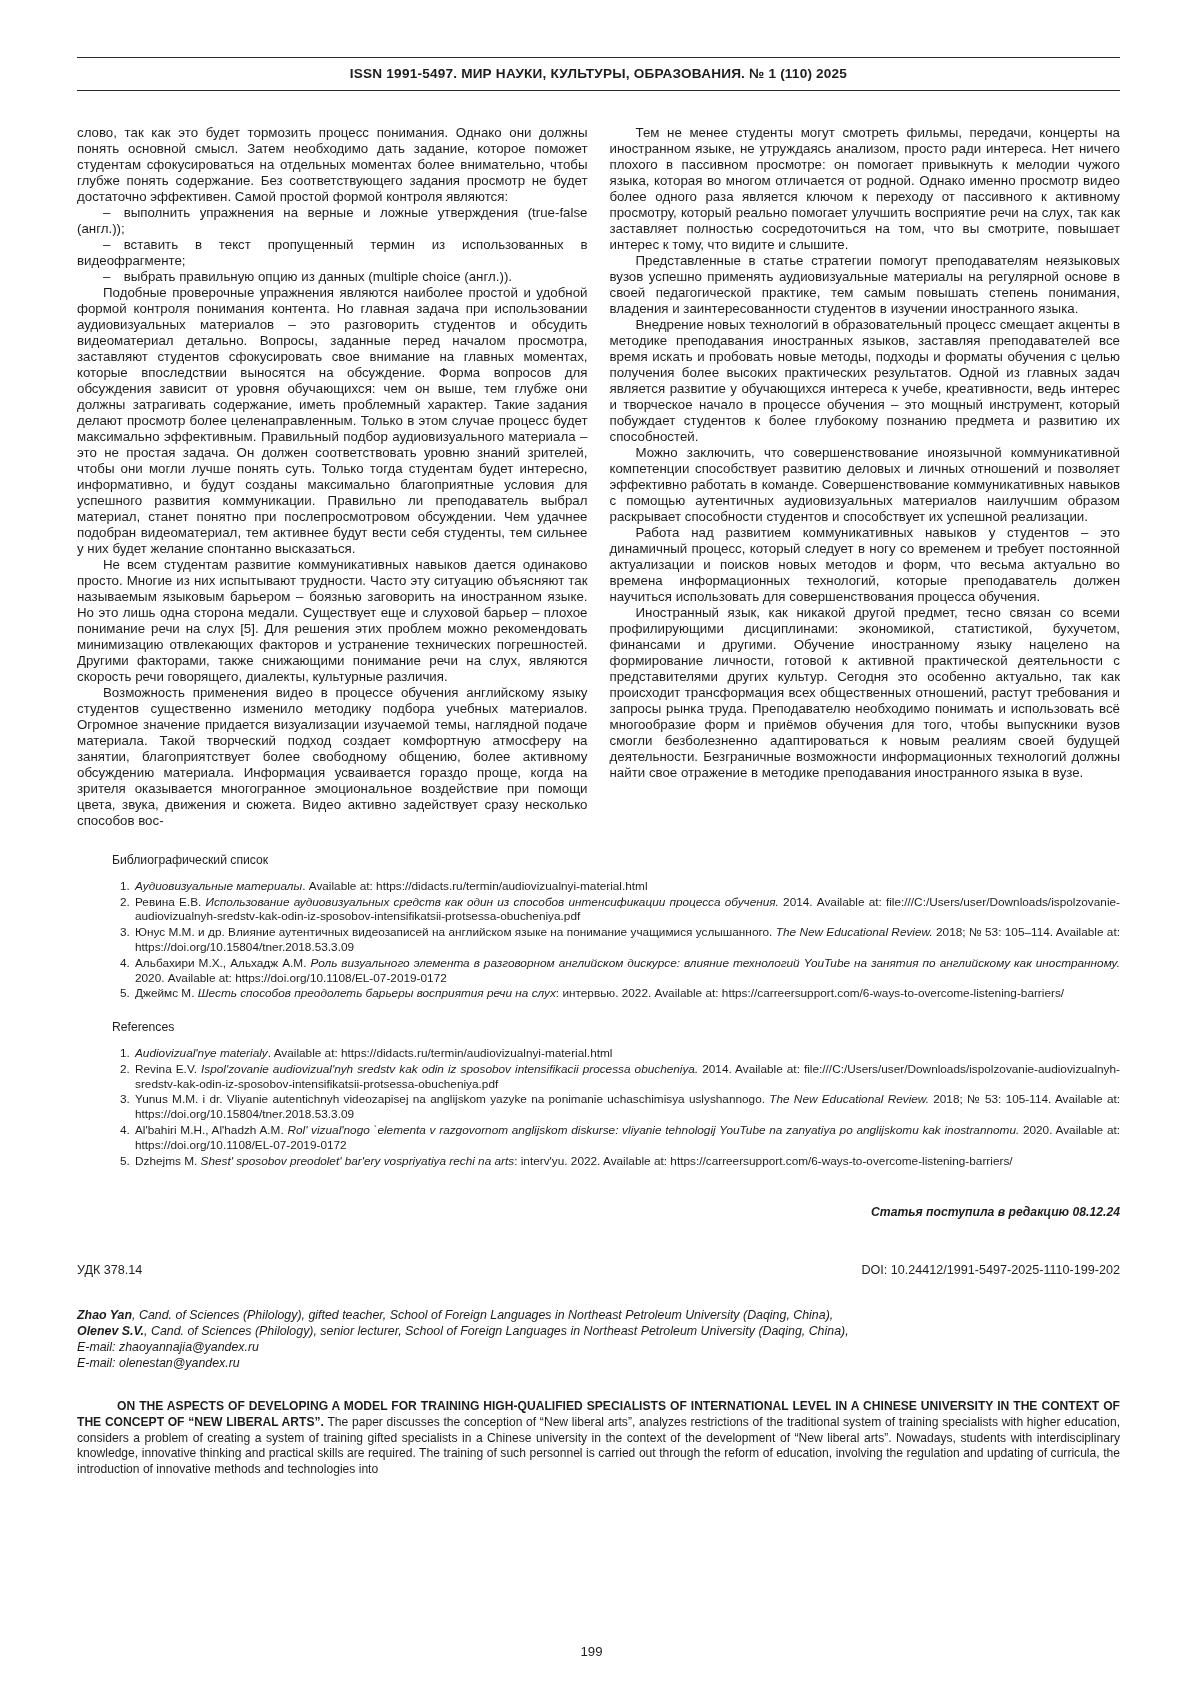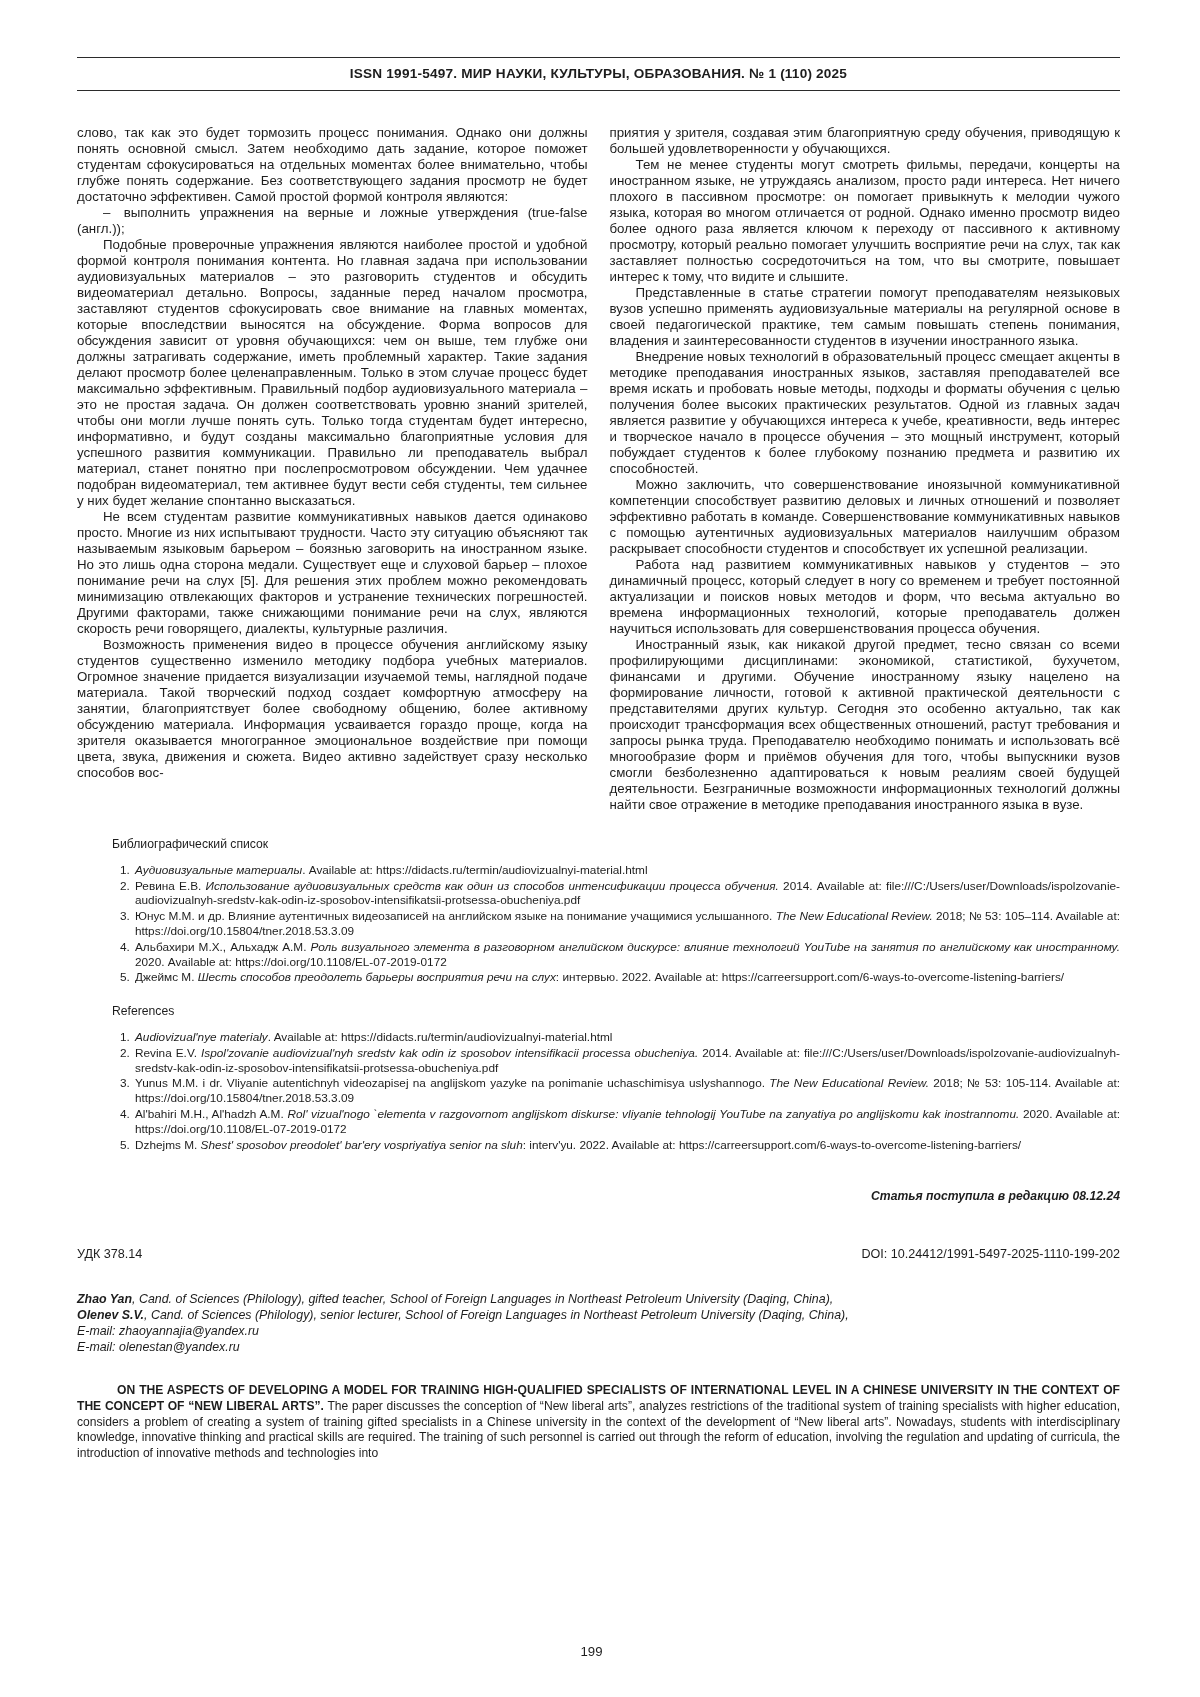--- a/index.html
+++ b/index.html
@@ -78,31 +78,32 @@
     <span>ISSN 1991-5497. МИР НАУКИ, КУЛЬТУРЫ, ОБРАЗОВАНИЯ. № 1 (110) 2025</span>
   </div>
 
   <div class="columns">
     <div class="col" lang="ru">
 
         <p class="body-p cont">слово, так как это будет тормозить процесс понимания. Однако они должны понять основной смысл. Затем необходимо дать задание, которое поможет студентам сфокусироваться на отдельных моментах более внимательно, чтобы глубже понять содержание. Без соответствующего задания просмотр не будет достаточно эффективен. Самой простой формой контроля являются:</p>
 
         <p class="body-p dash">– выполнить упражнения на верные и ложные утверждения (true-false (англ.));</p>
 
+        <p class="body-p dash">– вставить в текст пропущенный термин из использованных в видеофрагменте;</p>
 
+        <p class="body-p dash">– выбрать правильную опцию из данных (multiple choice (англ.)).</p>
 
         <p class="body-p indent">Подобные проверочные упражнения являются наиболее простой и удобной формой контроля понимания контента. Но главная задача при использовании аудиовизуальных материалов – это разговорить студентов и обсудить видеоматериал детально. Вопросы, заданные перед началом просмотра, заставляют студентов сфокусировать свое внимание на главных моментах, которые впоследствии выносятся на обсуждение. Форма вопросов для обсуждения зависит от уровня обучающихся: чем он выше, тем глубже они должны затрагивать содержание, иметь проблемный характер. Такие задания делают просмотр более целенаправленным. Только в этом случае процесс будет максимально эффективным. Правильный подбор аудиовизуального материала – это не простая задача. Он должен соответствовать уровню знаний зрителей, чтобы они могли лучше понять суть. Только тогда студентам будет интересно, информативно, и будут созданы максимально благоприятные условия для успешного развития коммуникации. Правильно ли преподаватель выбрал материал, станет понятно при послепросмотровом обсуждении. Чем удачнее подобран видеоматериал, тем активнее будут вести себя студенты, тем сильнее у них будет желание спонтанно высказаться.</p>
 
         <p class="body-p indent">Не всем студентам развитие коммуникативных навыков дается одинаково просто. Многие из них испытывают трудности. Часто эту ситуацию объясняют так называемым языковым барьером – боязнью заговорить на иностранном языке. Но это лишь одна сторона медали. Существует еще и слуховой барьер – плохое понимание речи на слух [5]. Для решения этих проблем можно рекомендовать минимизацию отвлекающих факторов и устранение технических погрешностей. Другими факторами, также снижающими понимание речи на слух, являются скорость речи говорящего, диалекты, культурные различия.</p>
 
         <p class="body-p indent">Возможность применения видео в процессе обучения английскому языку студентов существенно изменило методику подбора учебных материалов. Огромное значение придается визуализации изучаемой темы, наглядной подаче материала. Такой творческий подход создает комфортную атмосферу на занятии, благоприятствует более свободному общению, более активному обсуждению материала. Информация усваивается гораздо проще, когда на зрителя оказывается многогранное эмоциональное воздействие при помощи цвета, звука, движения и сюжета. Видео активно задействует сразу несколько способов вос-</p>
       </div>
     <div class="col" lang="ru">
 
-        <p class="body-p cont">приятия у зрителя, создавая этим благоприятную среду обучения, приводящую к большей удовлетворенности у обучающихся.</p>
 
         <p class="body-p indent">Тем не менее студенты могут смотреть фильмы, передачи, концерты на иностранном языке, не утруждаясь анализом, просто ради интереса. Нет ничего плохого в пассивном просмотре: он помогает привыкнуть к мелодии чужого языка, которая во многом отличается от родной. Однако именно просмотр видео более одного раза является ключом к переходу от пассивного к активному просмотру, который реально помогает улучшить восприятие речи на слух, так как заставляет полностью сосредоточиться на том, что вы смотрите, повышает интерес к тому, что видите и слышите.</p>
 
         <p class="body-p indent">Представленные в статье стратегии помогут преподавателям неязыковых вузов успешно применять аудиовизуальные материалы на регулярной основе в своей педагогической практике, тем самым повышать степень понимания, владения и заинтересованности студентов в изучении иностранного языка.</p>
 
         <p class="body-p indent">Внедрение новых технологий в образовательный процесс смещает акценты в методике преподавания иностранных языков, заставляя преподавателей все время искать и пробовать новые методы, подходы и форматы обучения с целью получения более высоких практических результатов. Одной из главных задач является развитие у обучающихся интереса к учебе, креативности, ведь интерес и творческое начало в процессе обучения – это мощный инструмент, который побуждает студентов к более глубокому познанию предмета и развитию их способностей.</p>
 
         <p class="body-p indent">Можно заключить, что совершенствование иноязычной коммуникативной компетенции способствует развитию деловых и личных отношений и позволяет эффективно работать в команде. Совершенствование коммуникативных навыков с помощью аутентичных аудиовизуальных материалов наилучшим образом раскрывает способности студентов и способствует их успешной реализации.</p>
 
         <p class="body-p indent">Работа над развитием коммуникативных навыков у студентов – это динамичный процесс, который следует в ногу со временем и требует постоянной актуализации и поисков новых методов и форм, что весьма актуально во времена информационных технологий, которые преподаватель должен научиться использовать для совершенствования процесса обучения.</p>
@@ -132,21 +133,21 @@
     <ol class="ref-list">
 
         <li><span></span><i>Audiovizual'nye materialy</i><span>. Available at: https://didacts.ru/termin/audiovizualnyi-material.html</span><i></i><span></span></li>
 
         <li><span>Revina E.V. </span><i>Ispol'zovanie audiovizual'nyh sredstv kak odin iz sposobov intensifikacii processa obucheniya.</i><span> 2014. Available at: file:///C:/Users/user/Downloads/ispolzovanie-audiovizualnyh-sredstv-kak-odin-iz-sposobov-intensifikatsii-protsessa-obucheniya.pdf</span><i></i><span></span></li>
 
         <li><span>Yunus M.M. i dr. Vliyanie autentichnyh videozapisej na anglijskom yazyke na ponimanie uchaschimisya uslyshannogo. </span><i>The New Educational Review.</i><span> 2018; № 53: 105-114. Available at: https://doi.org/10.15804/tner.2018.53.3.09</span><i></i><span></span></li>
 
         <li><span>Al'bahiri M.H., Al'hadzh A.M. </span><i>Rol' vizual'nogo `elementa v razgovornom anglijskom diskurse: vliyanie tehnologij YouTube na zanyatiya po anglijskomu kak inostrannomu.</i><span> 2020. Available at: https://doi.org/10.1108/EL-07-2019-0172</span><i></i><span></span></li>
 
-        <li><span>Dzhejms M. </span><i>Shest' sposobov preodolet' bar'ery vospriyatiya senior na sluh</i><span>: interv'yu. 2022. Available at: https://carreersupport.com/6-ways-to-overcome-listening-barriers/</span><i></i><span></span></li>
+        <li><span>Dzhejms M. </span><i>Shest' sposobov preodolet' bar'ery vospriyatiya rechi na arts</i><span>: interv'yu. 2022. Available at: https://carreersupport.com/6-ways-to-overcome-listening-barriers/</span><i></i><span></span></li>
       </ol>
   </div>
 
   <p class="received">Статья поступила в редакцию 08.12.24</p>
 
   <div class="udc-doi">
     <span>УДК 378.14</span>
     <span>DOI: 10.24412/1991-5497-2025-1110-199-202</span>
   </div>
 

